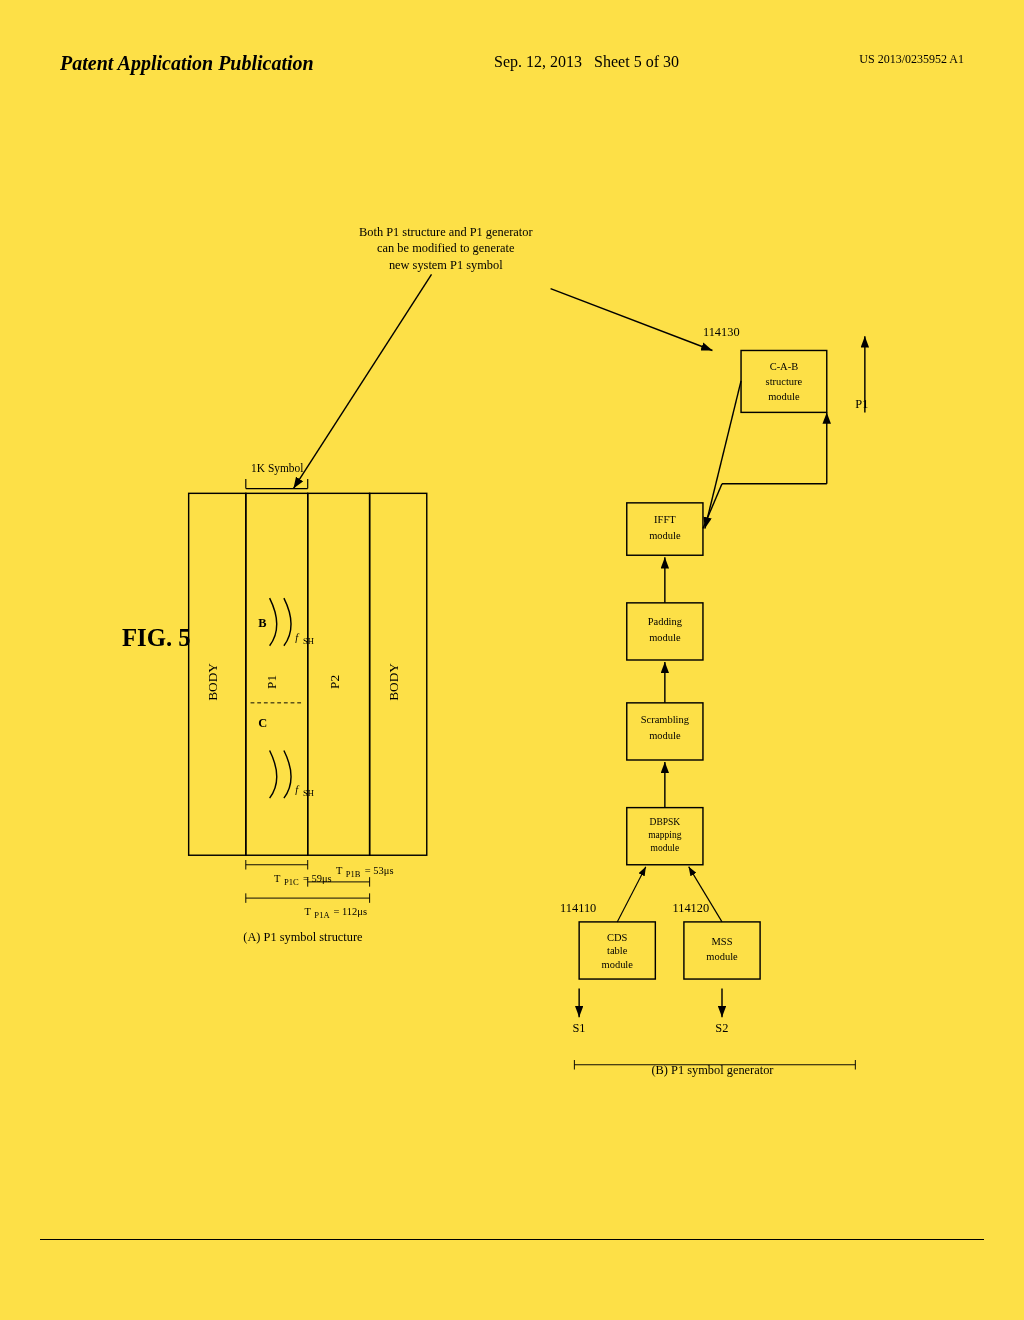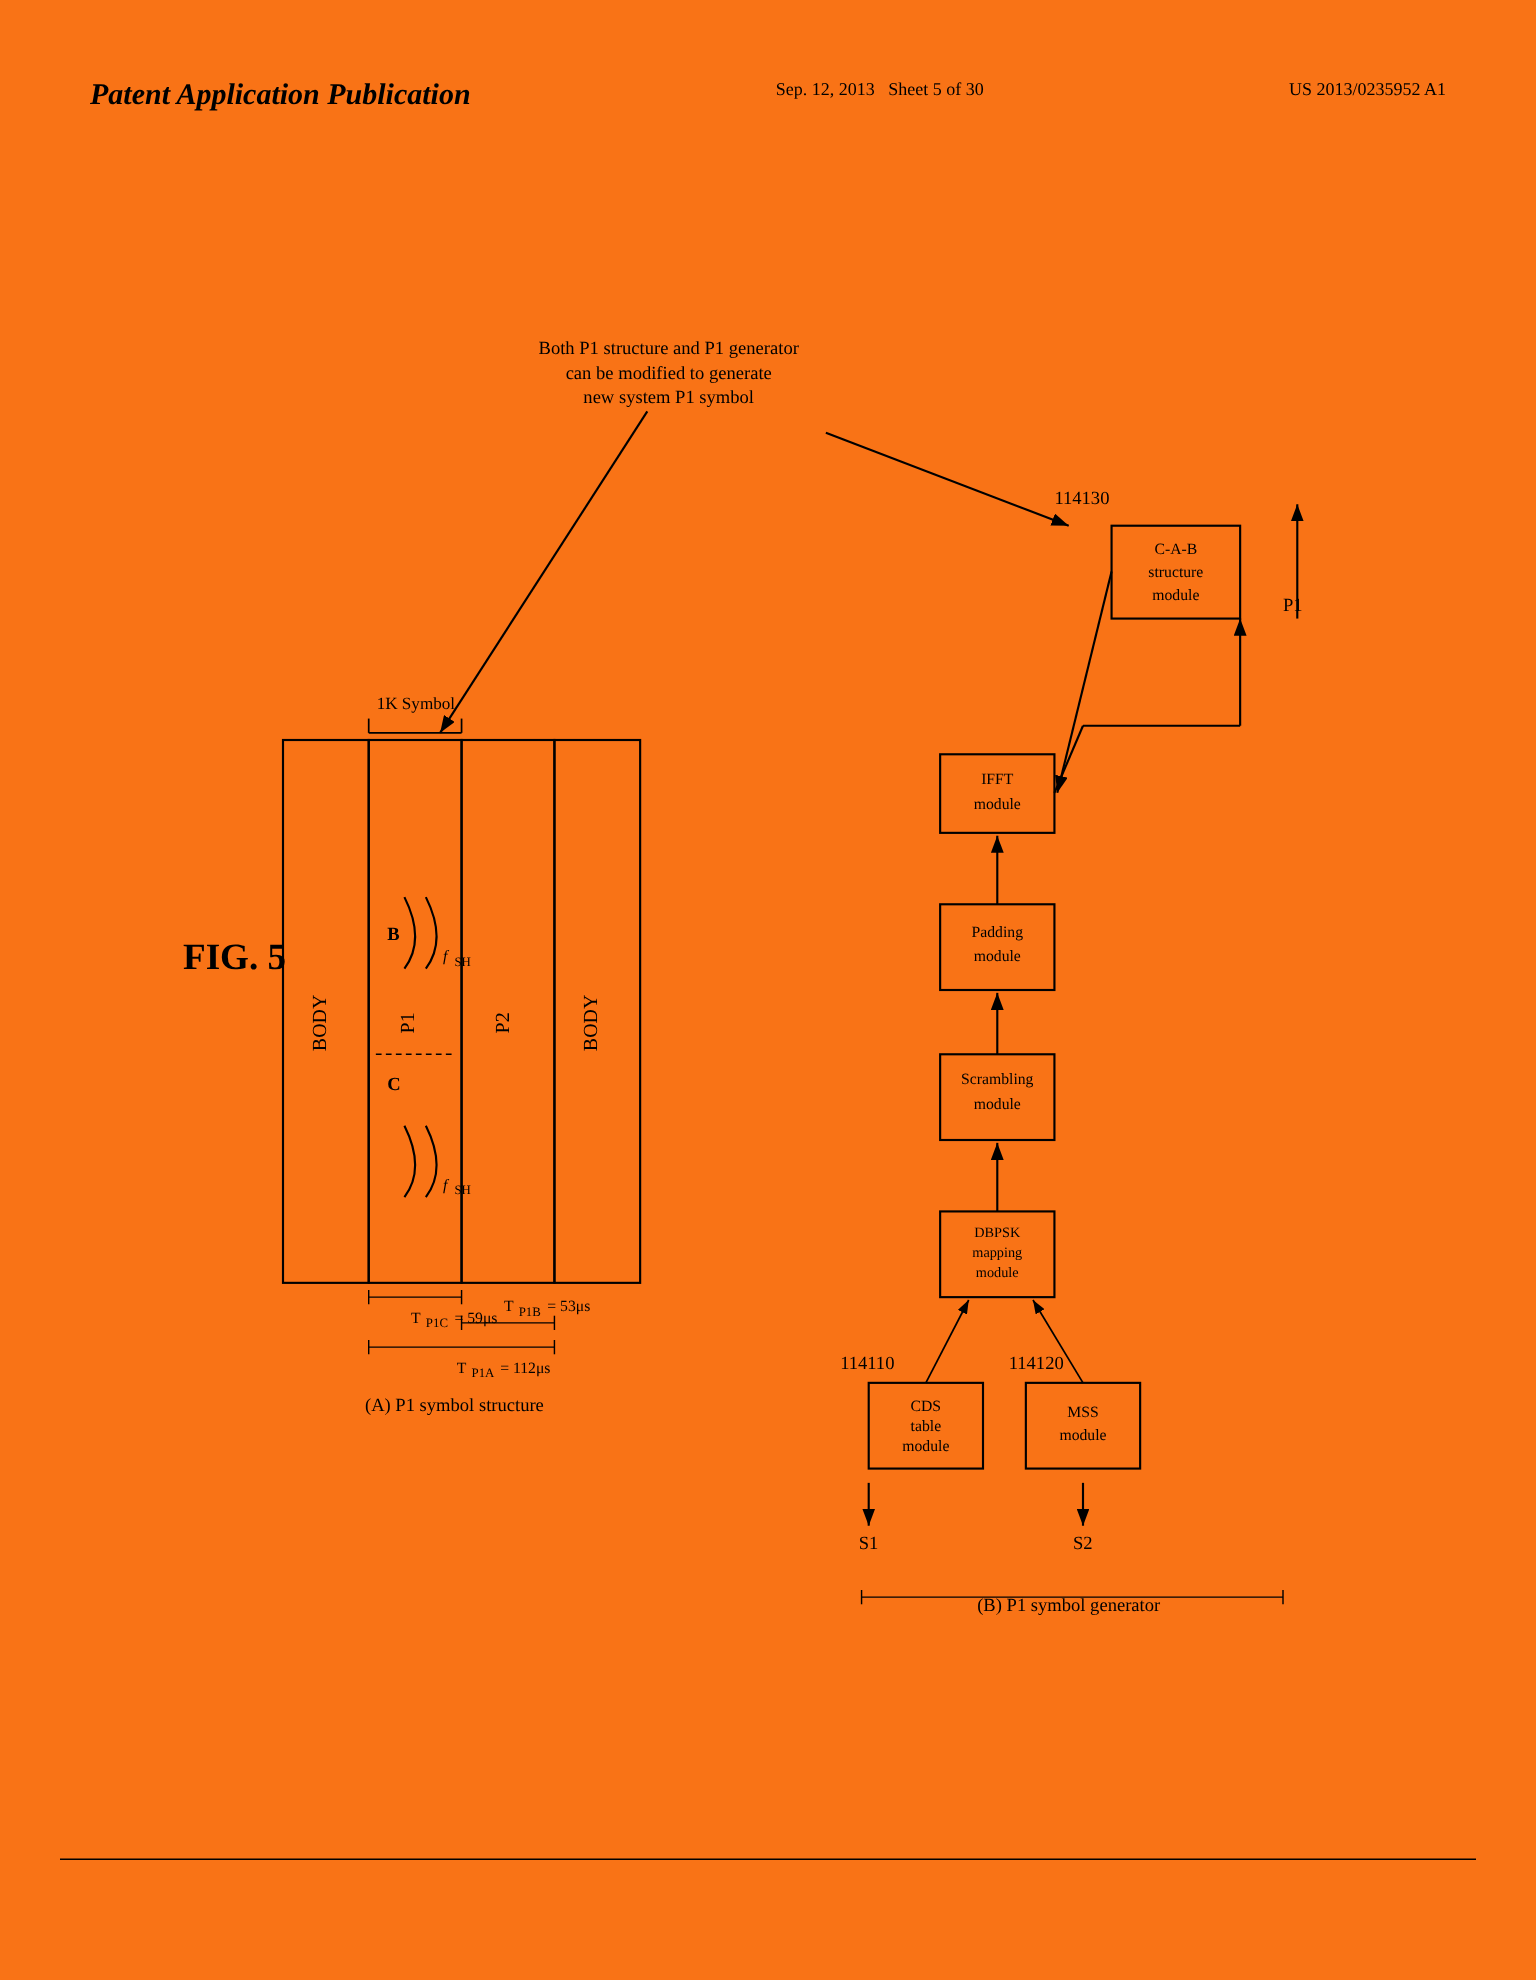--- a/index.html
+++ b/index.html
@@ -9,42 +9,42 @@
       background: #fff;
       font-family: 'Times New Roman', Times, serif;
       overflow: hidden;
       position: relative;
     }
 
     .page {
       width: 1024px;
       height: 1320px;
       position: relative;
-      background: #f97316;
+      background: #fde047;
     }
 
     
     .header {
       position: absolute;
       top: 50px;
       left: 0;
       right: 0;
       display: flex;
       justify-content: space-between;
       align-items: flex-start;
       padding: 0 60px;
     }
     .header-left {
       font-size: 20px;
       font-weight: bold;
       font-style: italic;
       line-height: 1.3;
     }
     .header-center {
-      font-size: 12px;
+      font-size: 16px;
       text-align: center;
       line-height: 1.5;
     }
     .header-right {
       font-size: 12px;
       text-align: right;
       line-height: 1.5;
     }
 
     

